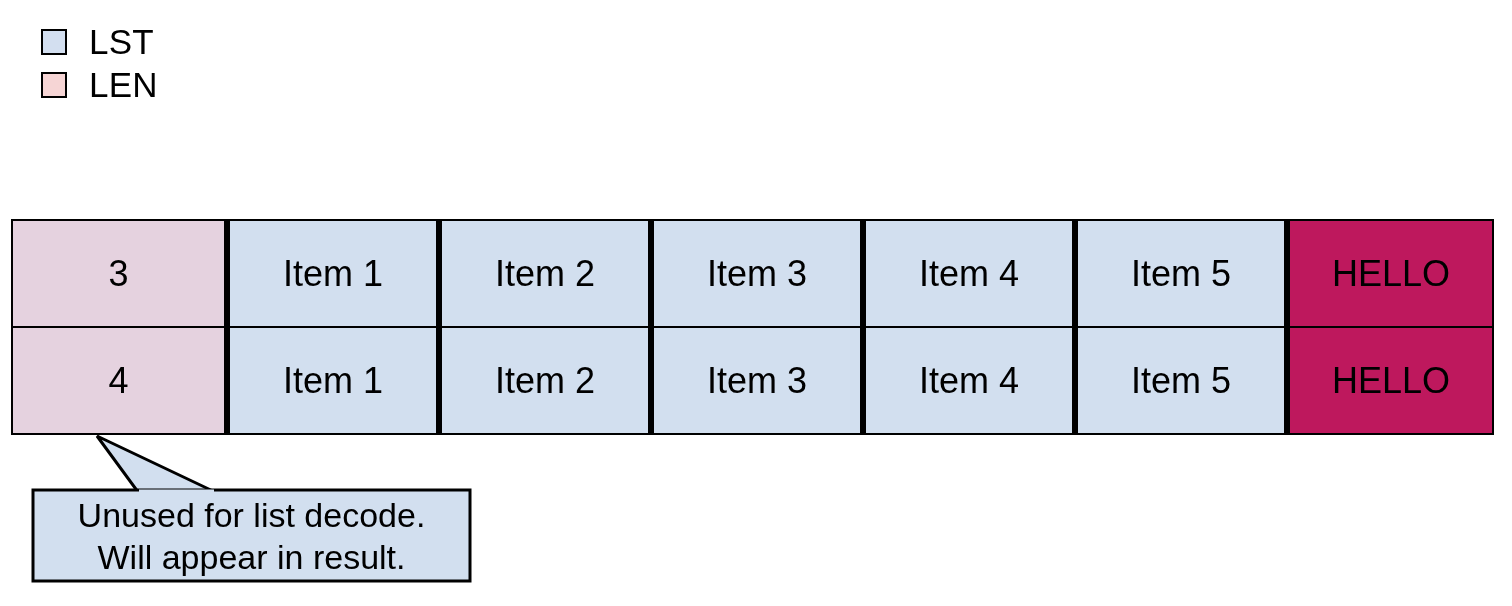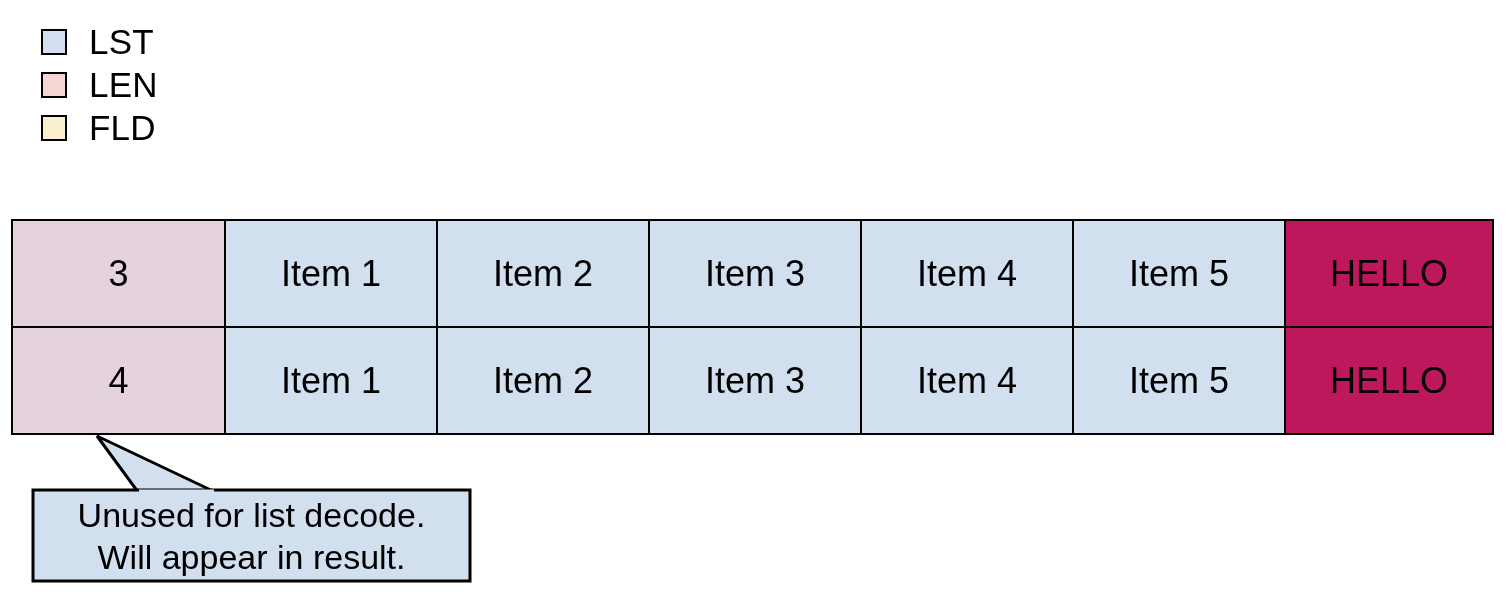--- a/index.html
+++ b/index.html
@@ -67,21 +67,21 @@
     display: flex;
     align-items: center;
     justify-content: center;
     box-sizing: border-box;
     font-size: 36px;
     line-height: 36px;
     overflow: hidden;
     white-space: nowrap;
   }
   .cell + .cell {
-    border-left: 2px solid #000000;
+    border-left: 6px solid #000000;
   }
   .cell-len  { background: #e5d2df; flex: 0 0 211px; }
   .cell-lst  { background: #d2dfef; flex: 0 0 212px; }
   .cell-fld  { background: #be185d; flex: 1 1 auto; }
 
   
   #callout {
     position: absolute;
     left: 0;
     top: 0;
@@ -112,24 +112,20 @@
   <div class="legend-row">
     <span class="legend-swatch" style="background-color: rgb(211, 223, 240);"></span>
     <span class="legend-label">LST</span>
   </div>
 
   <div class="legend-row">
     <span class="legend-swatch" style="background-color: rgb(246, 213, 213);"></span>
     <span class="legend-label">LEN</span>
   </div>
 
-  <div class="legend-row">
-    <span class="legend-swatch" style="background-color: rgb(251, 240, 205);"></span>
-    <span class="legend-label">FLD</span>
-  </div>
 
 </div>
 
 <div id="struct-table">
 
   <div class="table-row">
     <div class="cell cell-len">3</div>
     <div class="cell cell-lst">Item 1</div>
     <div class="cell cell-lst">Item 2</div>
     <div class="cell cell-lst">Item 3</div>

